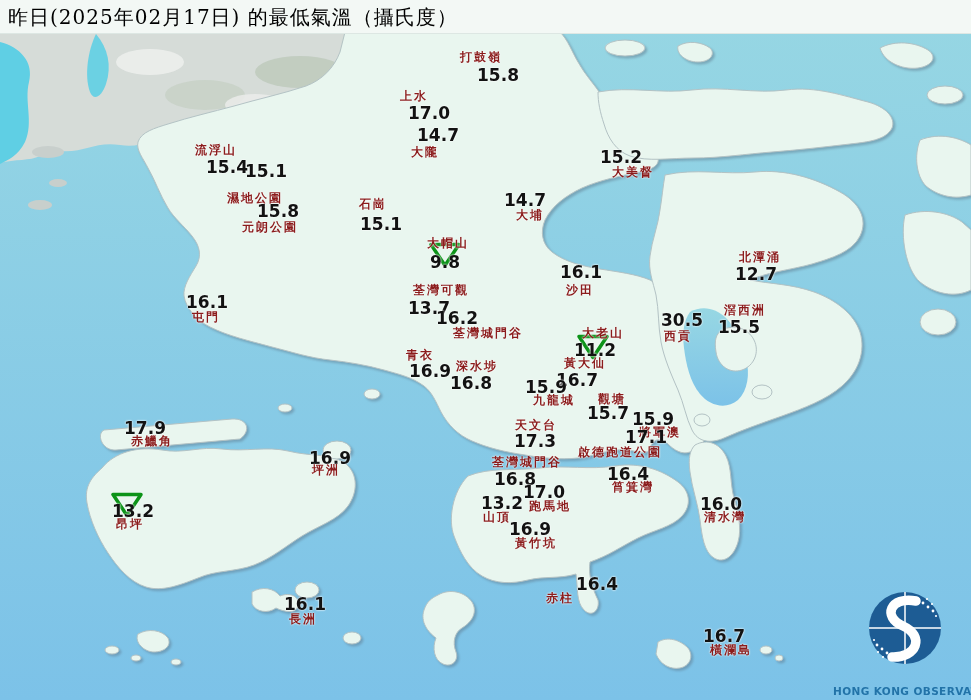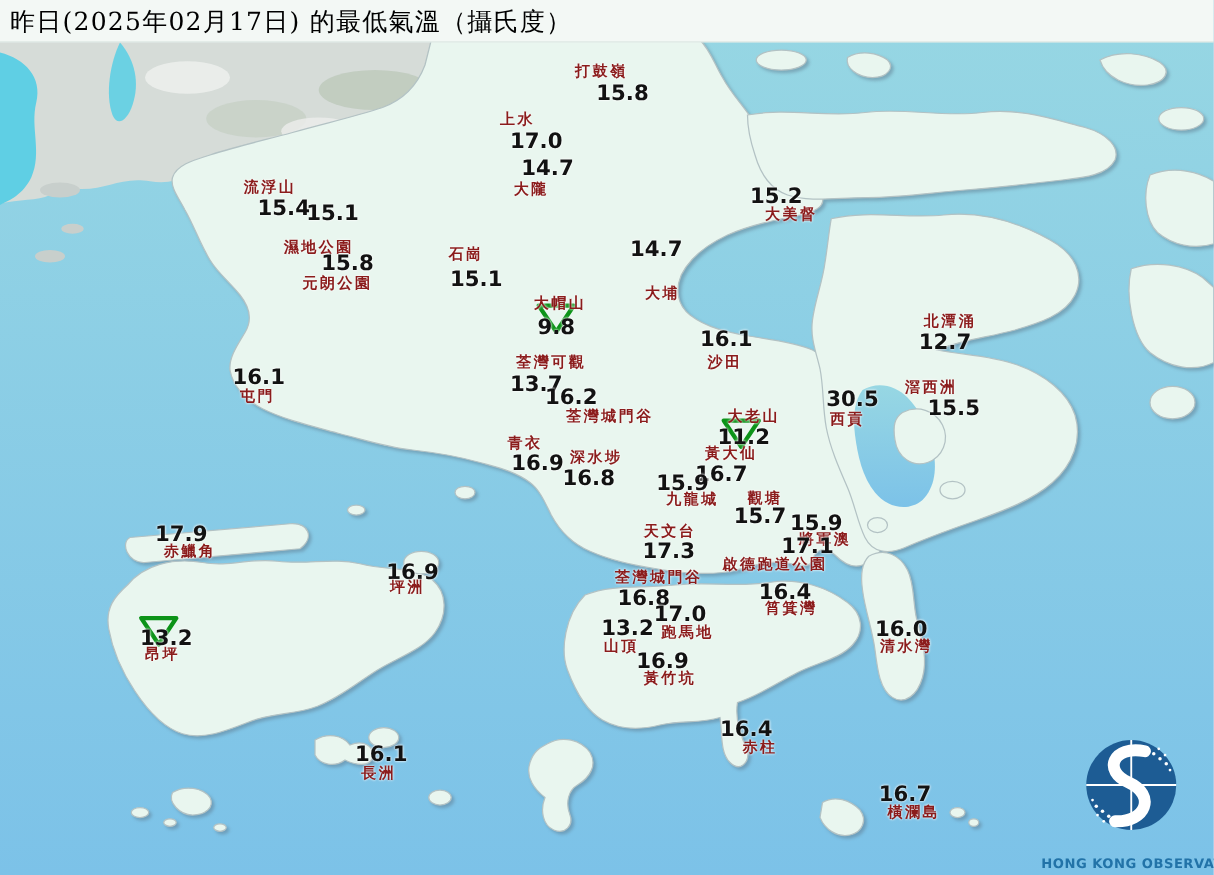--- a/index.html
+++ b/index.html
@@ -170,32 +170,32 @@
       <span class="s-name" style="left: 216px; top: 150px;">流浮山</span>
       <span class="s-val" style="left: 266px; top: 171px;">15.1</span>
       <span class="s-name" style="left: 255px; top: 198px;">濕地公園</span>
       <span class="s-val" style="left: 621px; top: 157px;">15.2</span>
       <span class="s-name" style="left: 633px; top: 172px;">大美督</span>
       <span class="s-val" style="left: 278px; top: 211px;">15.8</span>
       <span class="s-name" style="left: 270px; top: 227px;">元朗公園</span>
       <span class="s-val" style="left: 381px; top: 224px;">15.1</span>
       <span class="s-name" style="left: 373px; top: 204px;">石崗</span>
       <span class="s-val" style="left: 525px; top: 200px;">14.7</span>
-      <span class="s-name" style="left: 530px; top: 215px; margin-top: 20px;">大埔</span>
+      <span class="s-name" style="left: 530px; top: 215px;">大埔</span>
       <span class="s-val" style="left: 445px; top: 262px;">9.8</span>
       <span class="s-name" style="left: 448px; top: 243px;">大帽山</span>
       <span class="s-val" style="left: 581px; top: 272px;">16.1</span>
       <span class="s-name" style="left: 580px; top: 290px;">沙田</span>
       <span class="s-val" style="left: 756px; top: 274px;">12.7</span>
       <span class="s-name" style="left: 760px; top: 257px;">北潭涌</span>
       <span class="s-val" style="left: 429px; top: 308px; text-align: center;">13.7</span>
       <span class="s-name" style="left: 441px; top: 290px;">荃灣可觀</span>
       <span class="s-val" style="left: 207px; top: 302px;">16.1</span>
       <span class="s-name" style="left: 206px; top: 317px;">屯門</span>
-      <span class="s-val" style="left: 739px; top: 327px; margin-left: 24px;">15.5</span>
+      <span class="s-val" style="left: 739px; top: 327px;">15.5</span>
       <span class="s-name" style="left: 745px; top: 310px;">滘西洲</span>
       <span class="s-val" style="left: 682px; top: 320px;">30.5</span>
       <span class="s-name" style="left: 678px; top: 336px;">西貢</span>
       <span class="s-val" style="left: 457px; top: 318px;">16.2</span>
       <span class="s-name" style="left: 488px; top: 333px;">荃灣城門谷</span>
       <span class="s-val" style="left: 595px; top: 350px;">11.2</span>
       <span class="s-name" style="left: 603px; top: 333px;">大老山</span>
       <span class="s-val" style="left: 430px; top: 371px;">16.9</span>
       <span class="s-name" style="left: 420px; top: 355px;">青衣</span>
       <span class="s-val" style="left: 471px; top: 383px;">16.8</span>
@@ -224,21 +224,21 @@
       <span class="s-name" style="left: 536px; top: 543px;">黃竹坑</span>
       <span class="s-val" style="left: 145px; top: 428px;">17.9</span>
       <span class="s-name" style="left: 152px; top: 441px;">赤鱲角</span>
       <span class="s-val" style="left: 330px; top: 458px;">16.9</span>
       <span class="s-name" style="left: 326px; top: 470px;">坪洲</span>
       <span class="s-val" style="left: 133px; top: 511px;">13.2</span>
       <span class="s-name" style="left: 130px; top: 524px;">昂坪</span>
       <span class="s-val" style="left: 305px; top: 604px;">16.1</span>
       <span class="s-name" style="left: 303px; top: 619px;">長洲</span>
       <span class="s-val" style="left: 597px; top: 584px;">16.4</span>
-      <span class="s-name" style="left: 608px; top: 598px;">赤柱</span>
+      <span class="s-name" style="left: 560px; top: 598px;">赤柱</span>
       <span class="s-val" style="left: 721px; top: 504px;">16.0</span>
       <span class="s-name" style="left: 725px; top: 517px;">清水灣</span>
       <span class="s-val" style="left: 724px; top: 636px;">16.7</span>
       <span class="s-name" style="left: 731px; top: 650px;">橫瀾島</span>
     </div>
 
   <div id="logo">
     <svg width="136" height="82" viewBox="835 588 136 82">
       <circle cx="905" cy="628" r="36" fill="var(--logo-blue)"></circle>
       <line x1="869" y1="628" x2="941" y2="628" stroke="#fff" stroke-width="1.5"></line>

